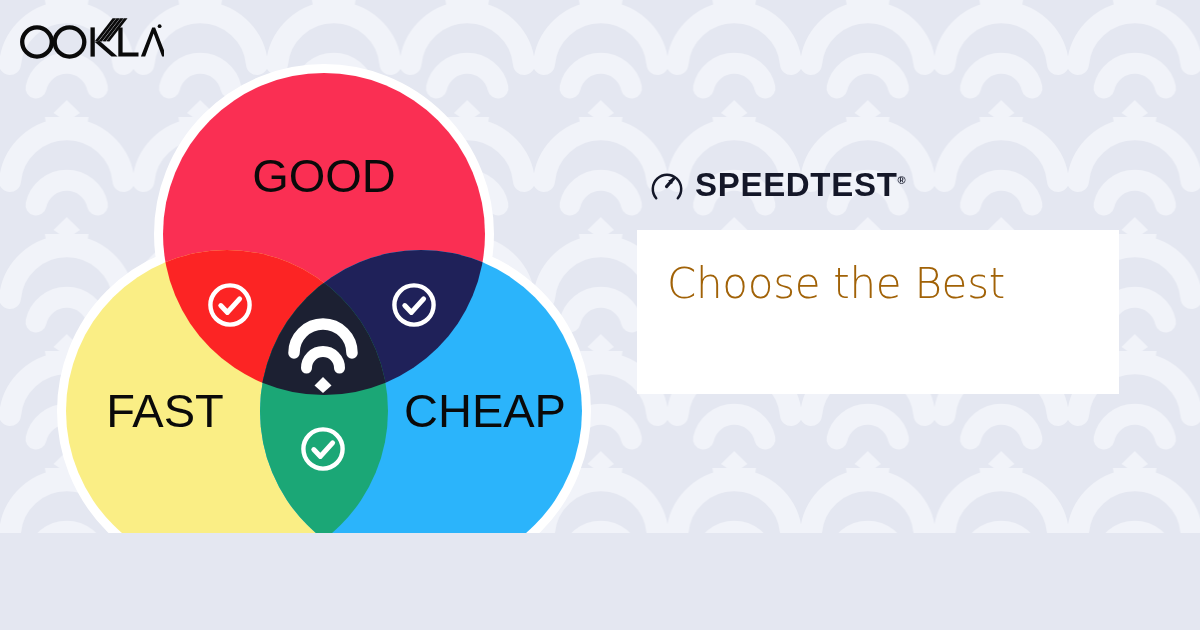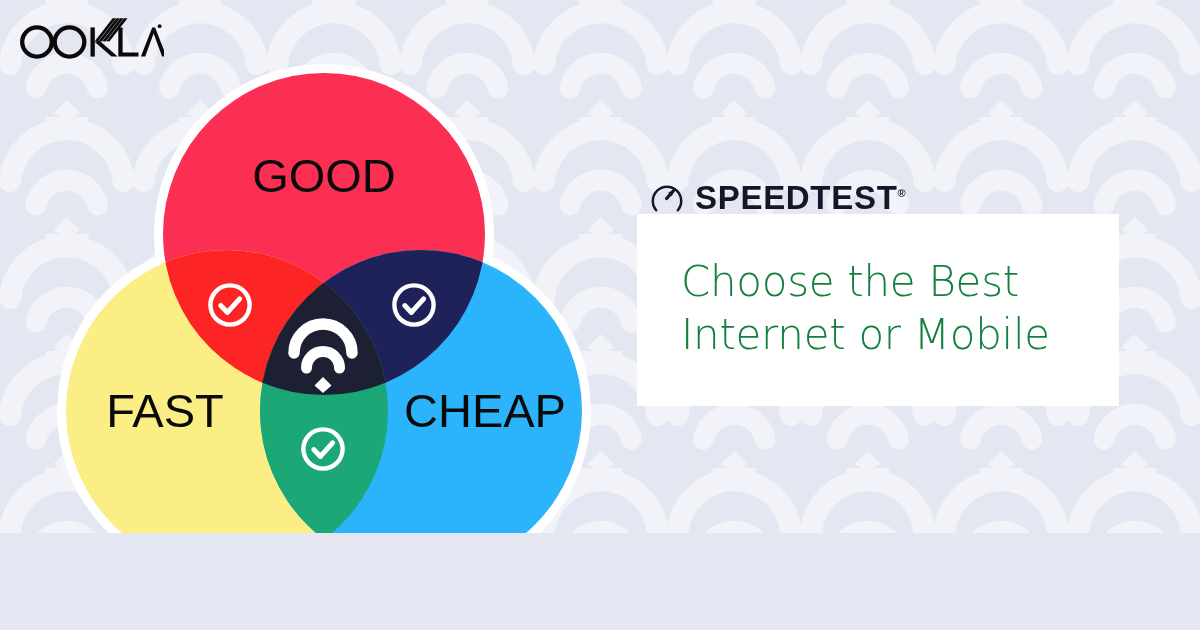--- a/index.html
+++ b/index.html
@@ -55,22 +55,23 @@
   
   #right-col {
     position: absolute;
     left: 637px;
     top: 168px;
     width: 482px;
   }
 
   #speedtest-logo-row {
     display: flex;
-    align-items: flex-end;
+    align-items: flex-start;
     height: 46px;
+    margin-bottom: 16px;
     padding-left: 13px;
   }
   #speedtest-gauge {
     width: 34px;
     height: 34px;
     flex: 0 0 auto;
     margin-right: 11px;
   }
   #speedtest-wordmark {
     font-family: "Liberation Sans", sans-serif;
@@ -92,23 +93,23 @@
     background: #FFFFFF;
     width: 482px;
     box-sizing: border-box;
     padding: 27px 30px 30px 30px;
   }
   #headline {
     font-family: "DejaVu Sans", sans-serif;
     font-weight: 300;
     font-size: 42px;
     line-height: 1.27;
-    color: #15803d;
+    color: #a16207;
     letter-spacing: -0.3px;
-    margin: 14px;
+    margin: 0;
     font-stretch: normal;
   }
 </style>
 </head>
 <body>
 
 <div id="stage">
 
   <svg id="bg-pattern" viewBox="0 0 1200 630" xmlns="http://www.w3.org/2000/svg" aria-hidden="true">
     <defs>
@@ -224,18 +225,18 @@
     <div id="speedtest-logo-row">
       <svg id="speedtest-gauge" viewBox="0 0 34 34" xmlns="http://www.w3.org/2000/svg">
         <path d="M6.2 30.2 A 14.2 14.2 0 1 1 27.8 30.2" fill="none" stroke="#141728" stroke-width="2.5" stroke-linecap="round"></path>
         <path d="M16.5 18.6 L23.6 10.6" fill="none" stroke="#141728" stroke-width="3.1" stroke-linecap="round"></path>
         <path d="M23.9 10.2 L22.0 16.3 L18.2 12.6 Z" fill="#141728"></path>
       </svg>
       <div id="speedtest-wordmark"><span>SPEEDTEST</span><span id="speedtest-reg">®</span></div>
     </div>
 
     <div id="headline-card">
-      <h1 id="headline"><span>Choose the Best</span><br><span>Internet or Mobile</span><br></h1>
+      <h1 id="headline"><span>Choose the Best</span><br><br></h1>
     </div>
 
   </div>
 
 </div>
 
 </body></html>

